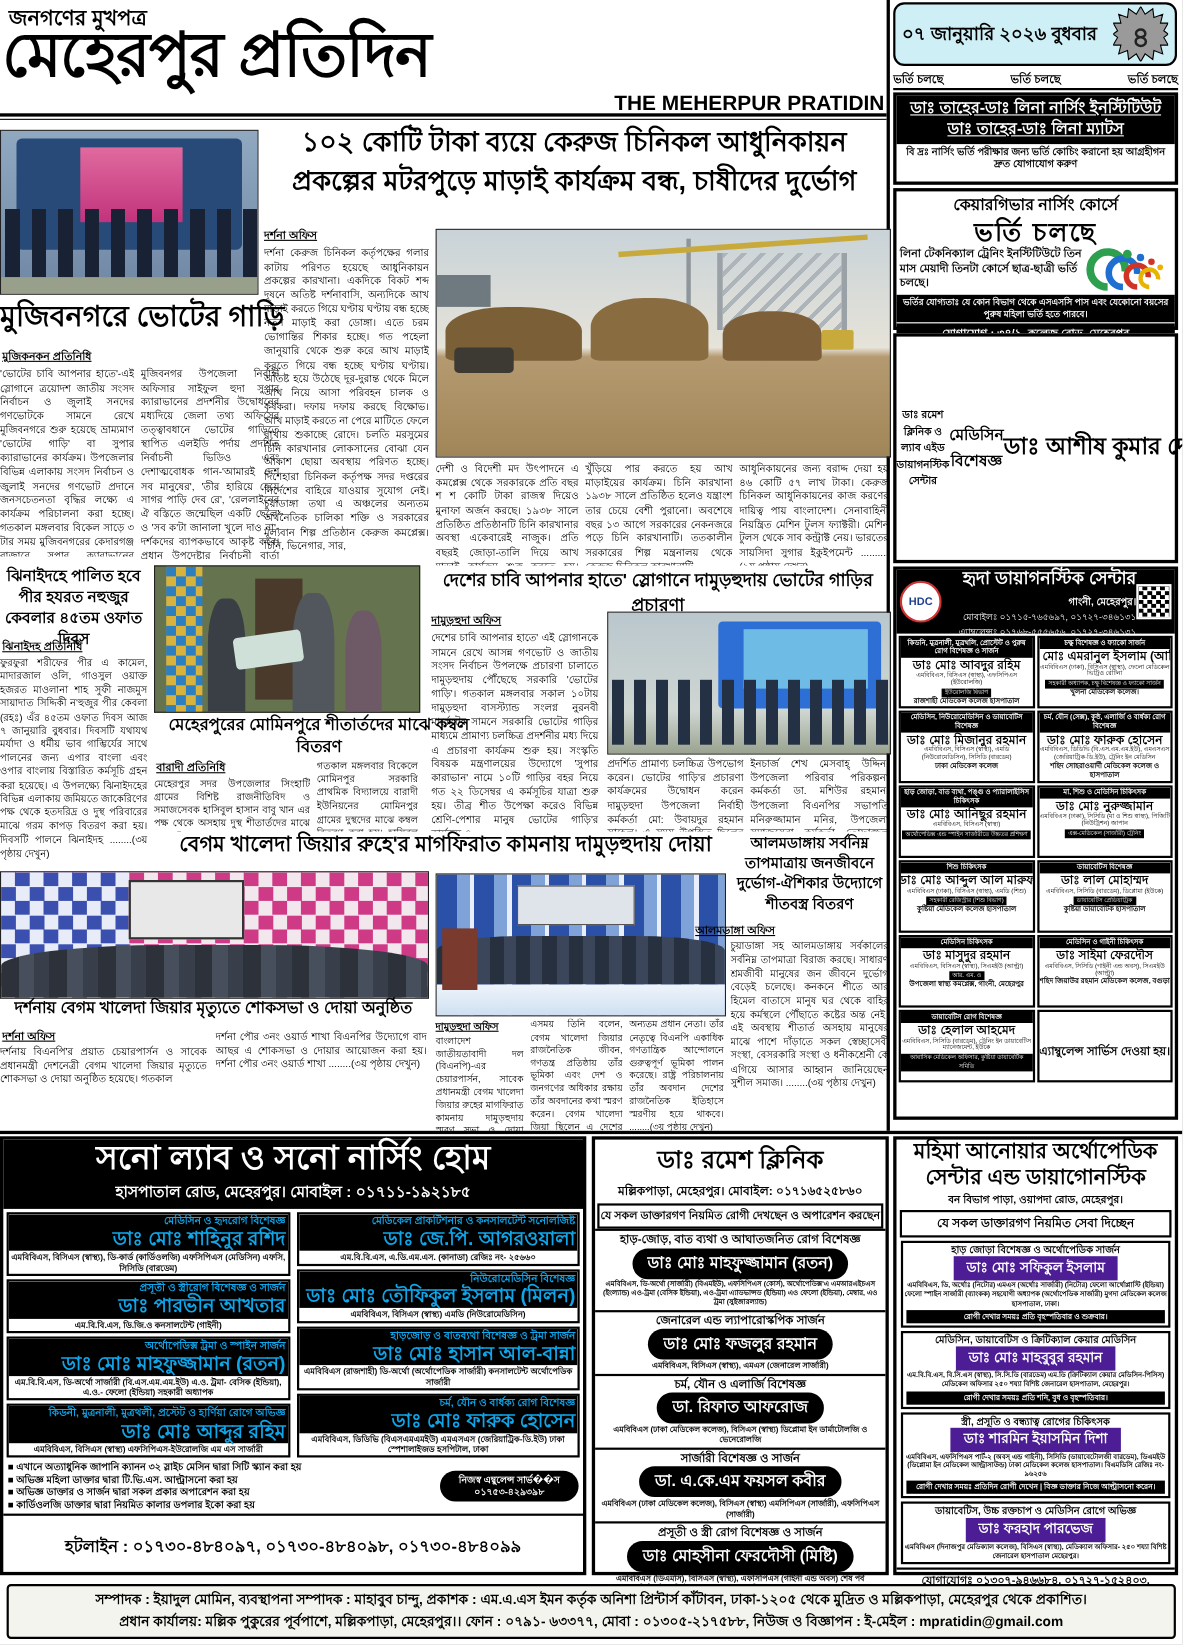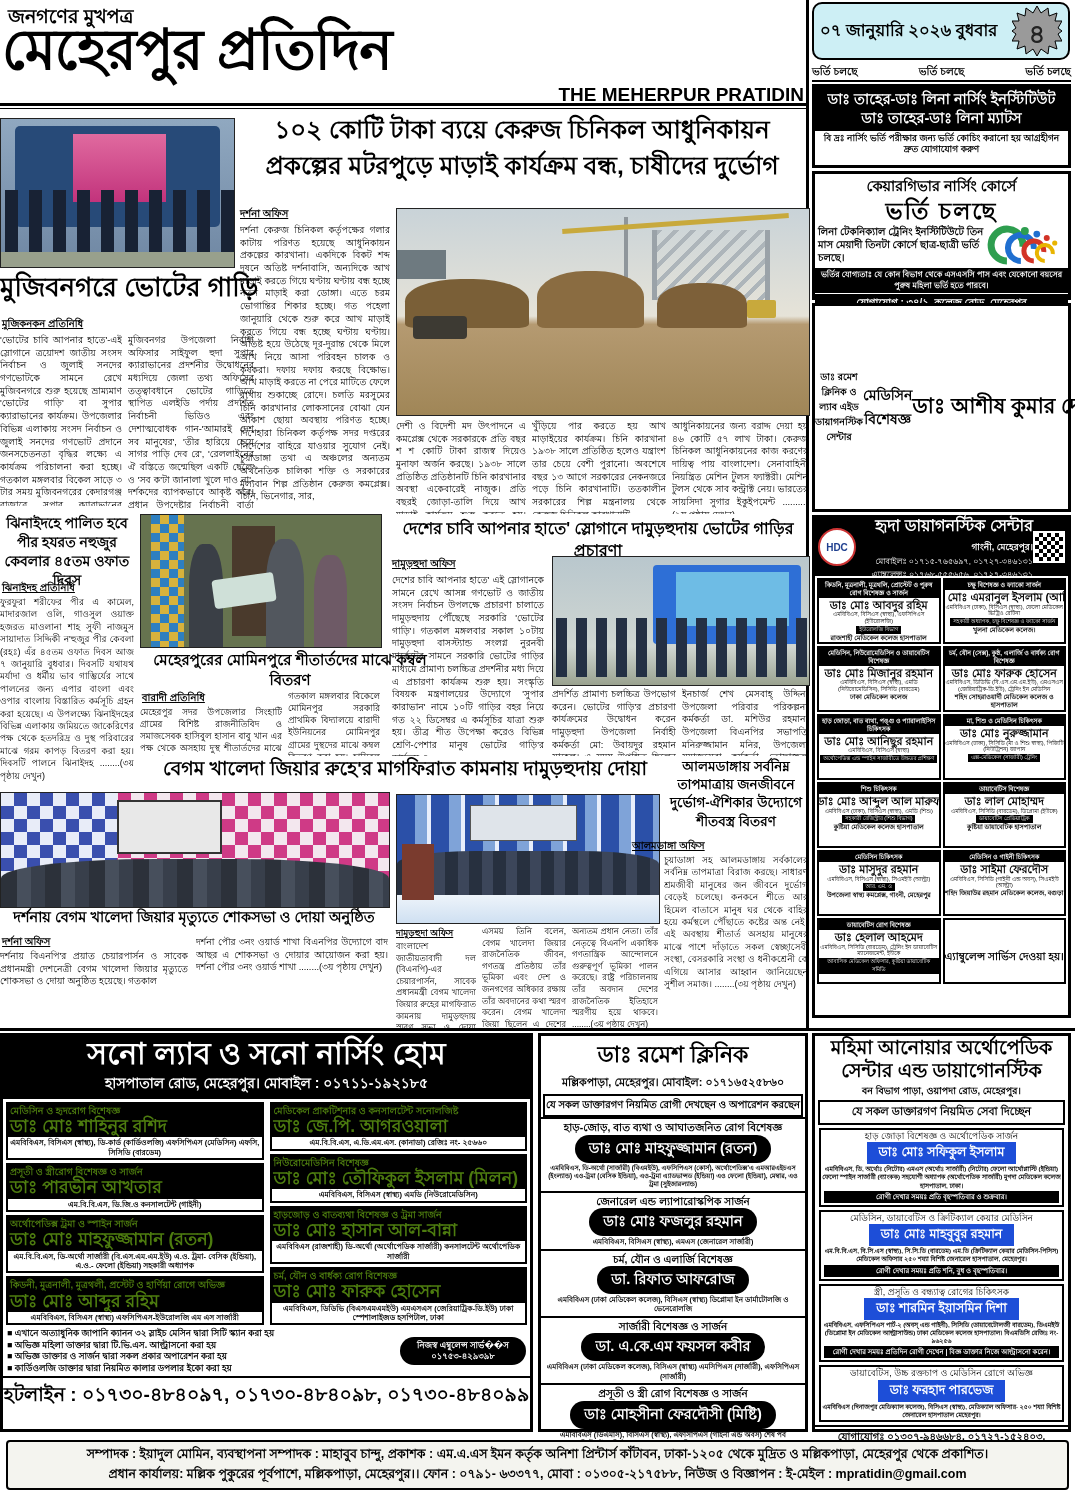--- a/index.html
+++ b/index.html
@@ -19,33 +19,33 @@
   
   #hdc-grid{display:grid;grid-template-columns:1fr 1fr;gap:2px;padding:2px;}
   .hcard{border:2px solid #000;height:66px;display:flex;flex-direction:column;align-items:center;overflow:hidden;text-align:center;box-sizing:border-box;}
   .hcard .sp{background:#000;color:#fff;font-size:6.3px;font-weight:700;width:100%;line-height:1.25;padding:1px 2px;box-sizing:border-box;}
   .hcard .nm{font-size:11px;font-weight:900;line-height:1.15;margin-top:1px;white-space:nowrap;}
   .hcard .dg{font-size:5.6px;line-height:1.25;}
   .hcard .tg{background:#000;color:#fff;font-size:5.4px;padding:0 3px;margin-top:1px;}
   .hcard .pl{font-size:6.4px;font-weight:700;line-height:1.2;}
   
   .scard{border:2px solid #000;margin:3px;overflow:hidden;}
-  .scard .top{background:#000;color:#4d7c0f;padding:1px 2px;text-align:left;}
+  .scard .top{background:#000;color:#0ea5e9;padding:1px 2px;text-align:right;}
   .scard .sp{font-size:9.5px;font-weight:700;line-height:1.2;}
   .scard .nm{font-size:17.5px;font-weight:900;line-height:1.15;white-space:nowrap;}
   .scard .dg{font-size:7.6px;font-weight:700;line-height:1.25;padding:1px 2px;text-align:center;}
   
   .rcard{border-top:2px solid #000;padding:2px 3px;text-align:center;overflow:hidden;}
   .rcard .sp{font-size:10.5px;font-weight:700;line-height:1.2;}
   .rcard .nm{background:#000;color:#fff;border-radius:16px;font-size:14.5px;font-weight:900;display:inline-block;padding:2px 14px;margin:1px 0;white-space:nowrap;}
   .rcard .dg{font-size:7.2px;font-weight:700;line-height:1.3;}
   
   .mcard{border:2px solid #000;margin:3px 4px;text-align:center;padding:1px;overflow:hidden;}
-  .mcard .sp{font-size:9px;font-weight:400;line-height:1.2;}
-  .mcard .nm{background:#1d4ed8;color:#fff;display:inline-block;font-size:12.5px;font-weight:900;padding:1px 12px;margin:1px 0;white-space:nowrap;}
+  .mcard .sp{font-size:9px;font-weight:700;line-height:1.2;}
+  .mcard .nm{background:#4c1d95;color:#fff;display:inline-block;font-size:12.5px;font-weight:900;padding:1px 12px;margin:1px 0;white-space:nowrap;}
   .mcard .dg{font-size:6.2px;font-weight:700;line-height:1.3;}
   .mcard .sc{background:#000;color:#fff;font-size:6.8px;font-weight:700;margin:1px 2px;padding:0 2px;}
 </style>
 </head>
 <body>
 
 <div class="page">
 
   <div class="a" style="left:8px;top:2px;font-size:19px;font-weight:900;">জনগণের মুখপত্র</div>
   <div class="a" style="left:2px;top:14px;width:800px;font-size:56px;font-weight:900;letter-spacing:-1px;line-height:1.3;">মেহেরপুর প্রতিদিন</div>
@@ -63,21 +63,21 @@
     </span>
   </div>
 
   <div class="a" style="left:812px;top:64px;width:259px;height:16px;display:flex;justify-content:space-between;border-bottom:2px solid #000;">
     <span style="font-size:10.5px;font-weight:700;">ভর্তি চলছে</span>
     <span style="font-size:10.5px;font-weight:700;">ভর্তি চলছে</span>
     <span style="font-size:10.5px;font-weight:700;">ভর্তি চলছে</span>
   </div>
 
   <div class="adbox" style="left:812px;top:84px;width:259px;height:84px;">
-    <div class="bb ctr" style="padding:3px 2px;">
+    <div class="bb ctr" style="padding:3px 2px;text-decoration:underline;">
       <div style="font-size:14.5px;font-weight:900;line-height:1.3;">ডাঃ তাহের-ডাঃ লিনা নার্সিং ইনস্টিটিউট</div>
       <div style="font-size:14.5px;font-weight:900;line-height:1.3;">ডাঃ তাহের-ডাঃ লিনা ম্যাটস</div>
     </div>
     <div class="ctr" style="font-size:9px;font-weight:700;line-height:1.3;padding:2px 4px;">বি দ্রঃ নার্সিং ভর্তি পরীক্ষার জন্য ভর্তি কোচিং করানো হয় আগ্রহীগন দ্রুত যোগাযোগ করুণ</div>
   </div>
 
   <div class="adbox" style="left:812px;top:171px;width:259px;height:129px;">
     <div class="ctr" style="font-size:14.5px;font-weight:900;margin-top:1px;">কেয়ারগিভার নার্সিং কোর্সে</div>
     <div class="ctr" style="font-size:23px;font-weight:900;letter-spacing:2px;line-height:1.1;">ভর্তি চলছে</div>
     <div style="display:flex;padding:1px 3px;">
@@ -369,21 +369,21 @@
     </div>
     <div style="display:flex;align-items:center;padding:0 4px;">
       <div style="flex:1;">
         <div style="font-size:8.8px;font-weight:700;line-height:1.3;">■ এখানে অত্যাধুনিক জাপানি ক্যানন ৩২ স্লাইচ মেসিন দ্বারা সিটি স্ক্যান করা হয়</div>
         <div style="font-size:8.8px;font-weight:700;line-height:1.3;">■ অভিজ্ঞ মহিলা ডাক্তার দ্বারা টি.ভি.এস. আল্ট্রাসনো করা হয়</div>
         <div style="font-size:8.8px;font-weight:700;line-height:1.3;">■ অভিজ্ঞ ডাক্তার ও সার্জন দ্বারা সকল প্রকার অপারেশন করা হয়</div>
         <div style="font-size:8.8px;font-weight:700;line-height:1.3;">■ কার্ডিওলজি ডাক্তার দ্বারা নিয়মিত কালার ডপলার ইকো করা হয়</div>
       </div>
       <div class="bb ctr" style="width:118px;border-radius:14px;font-size:8.5px;font-weight:700;padding:3px 4px;line-height:1.3;">নিজস্ব এম্বুলেন্স সার্ভ��স ০১৭৫৩-৪২৯৩৯৮</div>
     </div>
-    <div class="ctr" style="font-size:19px;font-weight:900;border-top:2px solid #000;margin-top:2px;padding-top:2px;">হটলাইন : ০১৭৩০-৪৮৪০৯৭, ০১৭৩০-৪৮৪০৯৮, ০১৭৩০-৪৮৪০৯৯</div>
+    <div class="ctr" style="font-size:15px;font-weight:900;border-top:2px solid #000;margin-top:2px;padding-top:16px;">হটলাইন : ০১৭৩০-৪৮৪০৯৭, ০১৭৩০-৪৮৪০৯৮, ০১৭৩০-৪৮৪০৯৯</div>
   </div>
 
   <div class="a" style="left:538px;top:1033px;width:270px;height:399px;border:3px solid #000;box-sizing:border-box;">
     <div class="ctr" style="padding:1px 0;">
       <div style="font-size:22px;font-weight:900;">ডাঃ রমেশ ক্লিনিক</div>
       <div style="font-size:11px;font-weight:700;">মল্লিকপাড়া, মেহেরপুর। মোবাইল: ০১৭১৬৫২৫৮৬০</div>
     </div>
     <div class="ctr" style="border:2px solid #000;margin:0 2px;font-size:10px;font-weight:700;padding:1px 0;">যে সকল ডাক্তারগণ নিয়মিত রোগী দেখছেন ও অপারেশন করছেন</div>
     <div class="rcard">
         <div class="sp">হাড়-জোড়, বাত ব্যথা ও আঘাতজনিত রোগ বিশেষজ্ঞ</div>

